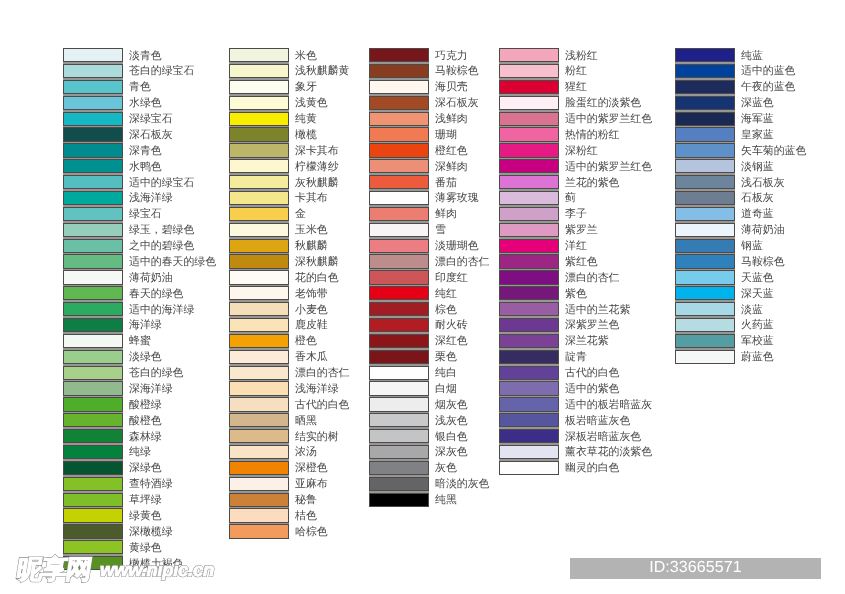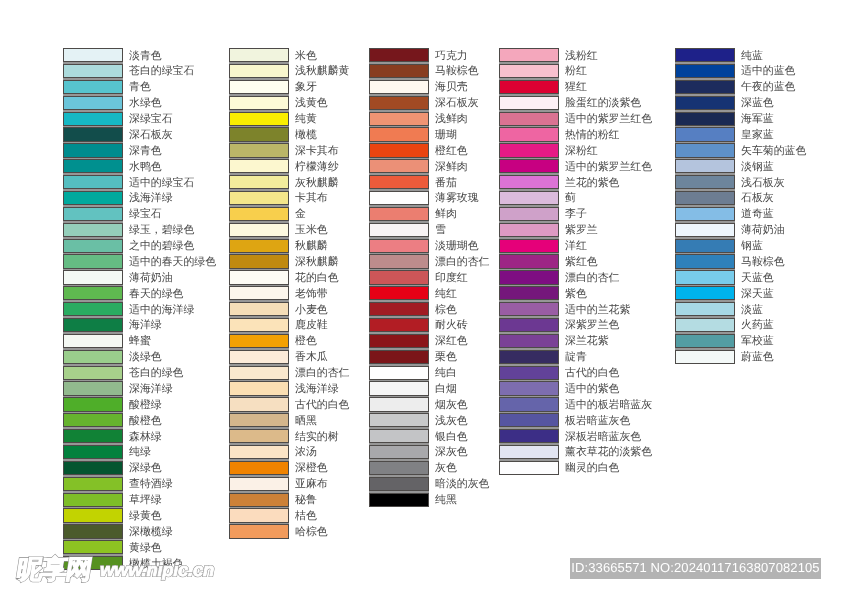--- a/index.html
+++ b/index.html
@@ -10,21 +10,21 @@
   .col{position:absolute;top:48px;}
   .colbg{position:absolute;left:0;top:0;width:60px;background:#969696;}
   .row{position:relative;height:15.875px;}
   .sw{position:absolute;left:0;top:0;width:58px;height:12.3px;border:1px solid #4d4a48;
       box-sizing:content-box;}
   .lbl{position:absolute;left:66px;top:2.5px;font-size:10.9px;color:#454545;white-space:nowrap;
        line-height:11px;letter-spacing:0px;}
   #wm{position:absolute;left:0px;top:548px;white-space:nowrap;height:46px;width:260px;}
   #wm svg{position:absolute;left:0;top:0;}
   #badge{position:absolute;left:570px;top:558px;width:251px;height:21px;background:#b3b3b3;
-     color:#fff;font-size:13px;line-height:19.5px;text-align:center;letter-spacing:0.1px;}
+     color:#fff;font-size:16px;line-height:19.5px;text-align:center;letter-spacing:0.1px;}
 </style>
 </head>
 <body>
 
 <div class="sheet" id="sheet">
     <div class="col" style="left: 63px;">
       <div class="colbg" style="height: 522.3px;"></div>
       <div class="row">
         <div class="sw" style="background: rgb(228, 242, 245);"></div>
         <div class="lbl">淡青色</div>

